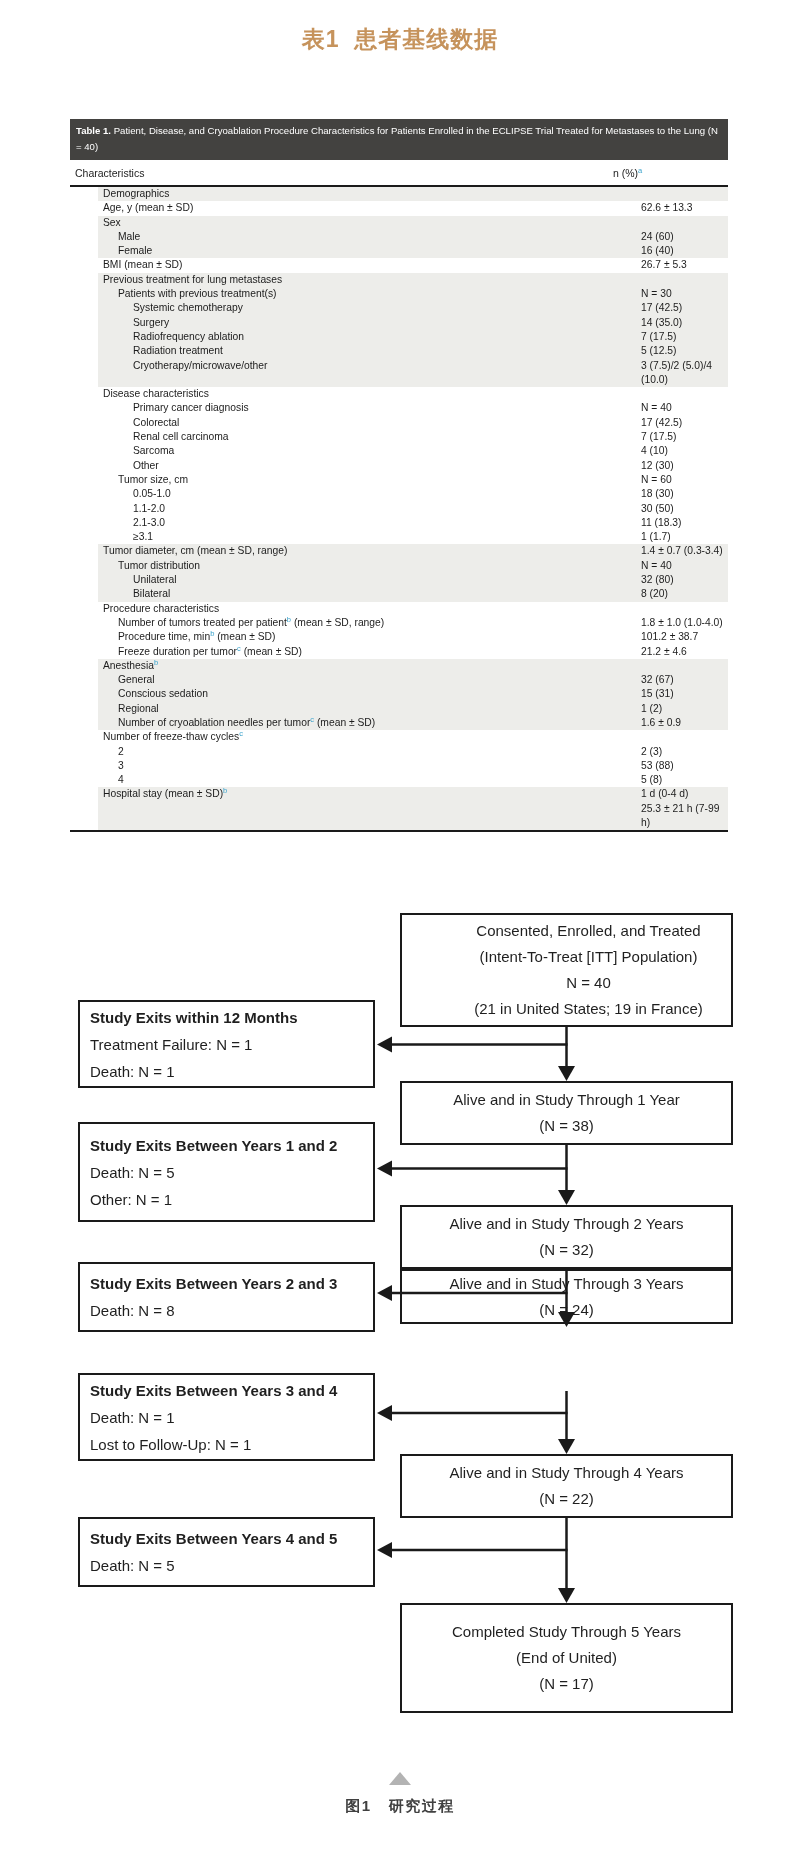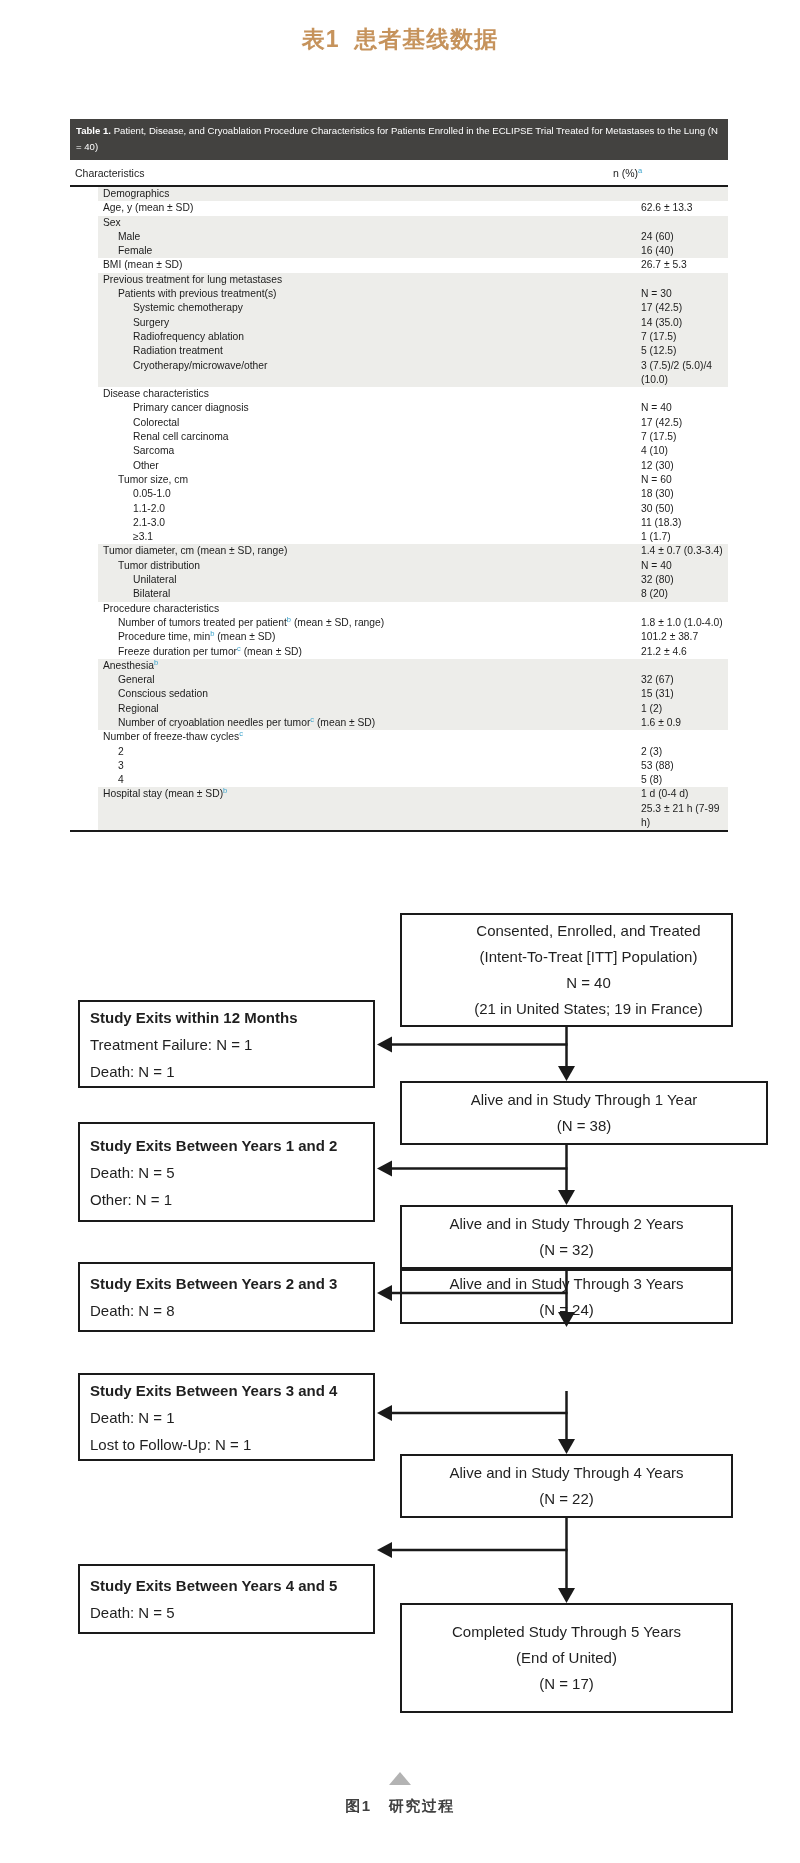--- a/index.html
+++ b/index.html
@@ -305,21 +305,21 @@
       </div>
     </div>
 </div>
 
 <div class="fc-box fc-main" style="left:400px;top:913px;width:333px;height:114px;padding-left:44px;">
     <div>Consented, Enrolled, and Treated</div>
     <div>(Intent-To-Treat [ITT] Population)</div>
     <div>N = 40</div>
     <div>(21 in United States; 19 in France)</div>
   </div>
-<div class="fc-box fc-main" style="left:400px;top:1081px;width:368px;height:64px;">
+<div class="fc-box fc-main" style="left:400px;top:1081px;width:333px;height:64px;">
     <div>Alive and in Study Through 1 Year</div>
     <div>(N = 38)</div>
   </div>
 <div class="fc-box fc-main" style="left:400px;top:1205px;width:333px;height:64px;">
     <div>Alive and in Study Through 2 Years</div>
     <div>(N = 32)</div>
   </div>
 <div class="fc-box fc-main" style="left:400px;top:1269px;width:333px;height:55px;">
     <div>Alive and in Study Through 3 Years</div>
     <div>(N = 24)</div>
@@ -354,21 +354,21 @@
       <div>Death: N = 8</div>
     </div>
 </div>
 <div class="fc-box fc-exit" style="left:78px;top:1373px;width:297px;height:88px;">
   <div class="fc-title">Study Exits Between Years 3 and 4</div>
   <div>
       <div>Death: N = 1</div>
       <div>Lost to Follow-Up: N = 1</div>
     </div>
 </div>
-<div class="fc-box fc-exit" style="left:78px;top:1517px;width:297px;height:70px;margin-top:47px;">
+<div class="fc-box fc-exit" style="left:78px;top:1517px;width:297px;height:70px;">
   <div class="fc-title">Study Exits Between Years 4 and 5</div>
   <div>
       <div>Death: N = 5</div>
     </div>
 </div>
 
 <svg class="fc-svg" width="800" height="850">
   <g stroke="#1a1a1a" stroke-width="2.5" fill="#1a1a1a">
 
     <line x1="566.5" y1="127" x2="566.5" y2="167"></line>

